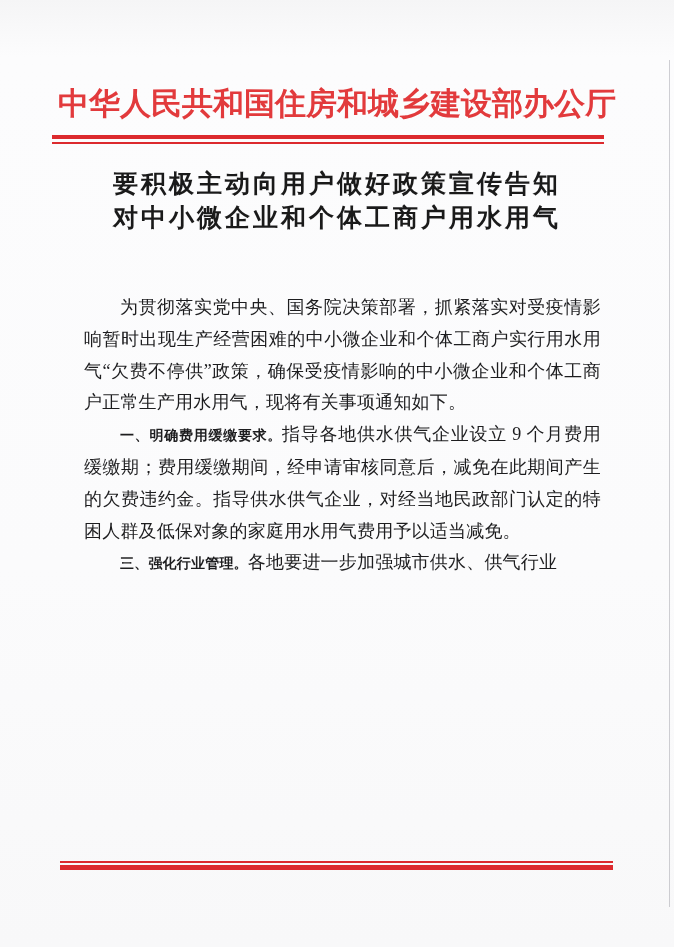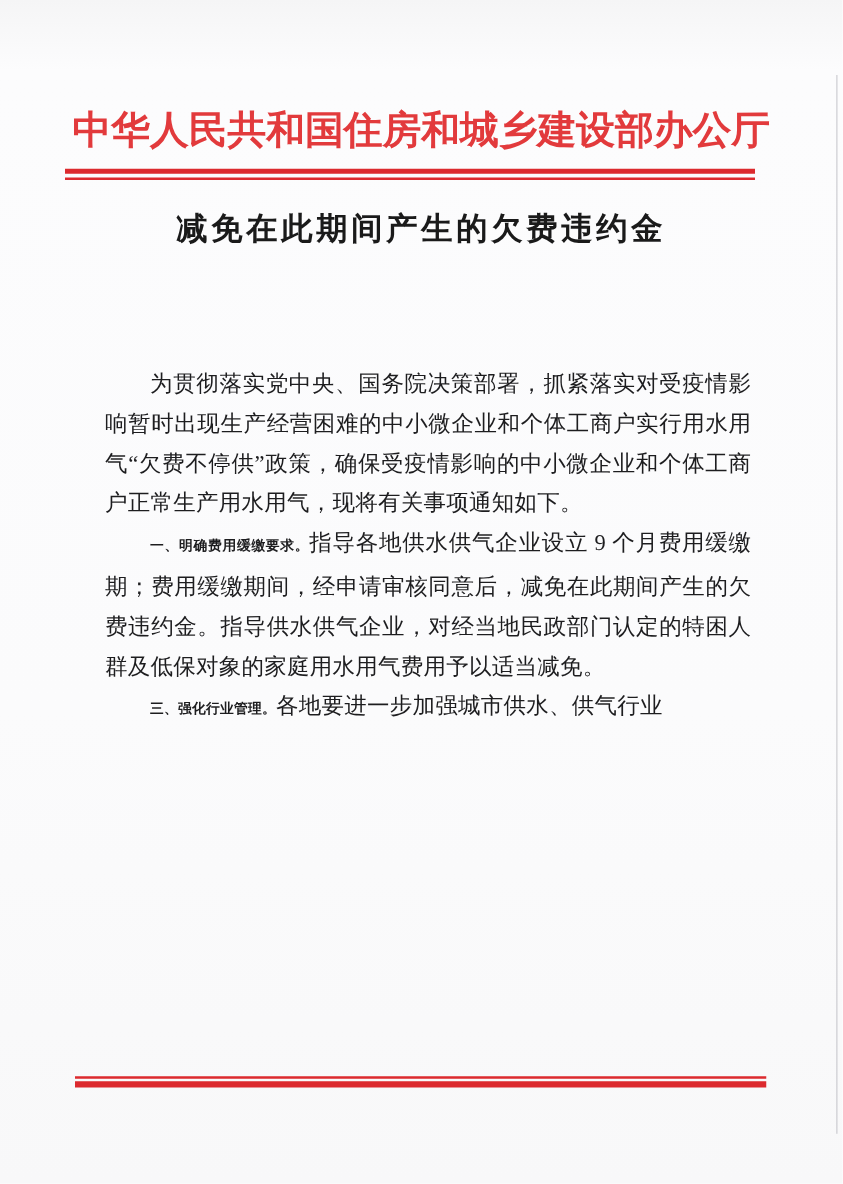--- a/index.html
+++ b/index.html
@@ -49,35 +49,36 @@
     font-size:18px;line-height:31.8px;
     color:var(--body-text);
     letter-spacing:0.2px;
     text-align:justify;
   }
   .doc-body p{margin:0;}
   .doc-body p.indent{text-indent:2em;}
   .lead{
     font-weight:700;
     font-family:"Liberation Sans","DejaVu Sans",sans-serif;
-    font-size:11px;
+    font-size:14px;
   }
 </style>
 </head>
 <body>
 
 <div class="page">
 
   <div class="letterhead">中华人民共和国住房和城乡建设部办公厅</div>
 
   <div class="rule rule-top-thick"></div>
   <div class="rule rule-top-thin"></div>
 
   <div class="doc-title">
-    <div>减免在此期间产生的欠费违约金</div>
+    <div>要积极主动向用户做好政策宣传告知</div>
+    <div>对中小微企业和个体工商户用水用气</div>
   </div>
 
   <div class="doc-body">
 
     <p class="indent">
       <span class="body-text">为贯彻落实党中央、国务院决策部署，抓紧落实对受疫情影响暂时出现生产经营困难的中小微企业和个体工商户实行用水用气“欠费不停供”政策，确保受疫情影响的中小微企业和个体工商户正常生产用水用气，现将有关事项通知如下。</span>
     </p>
 
     <p class="indent">
       <span class="lead">一、明确费用缓缴要求。</span><span class="body-text">指导各地供水供气企业设立 9 个月费用缓缴期；费用缓缴期间，经申请审核同意后，减免在此期间产生的欠费违约金。指导供水供气企业，对经当地民政部门认定的特困人群及低保对象的家庭用水用气费用予以适当减免。</span>

